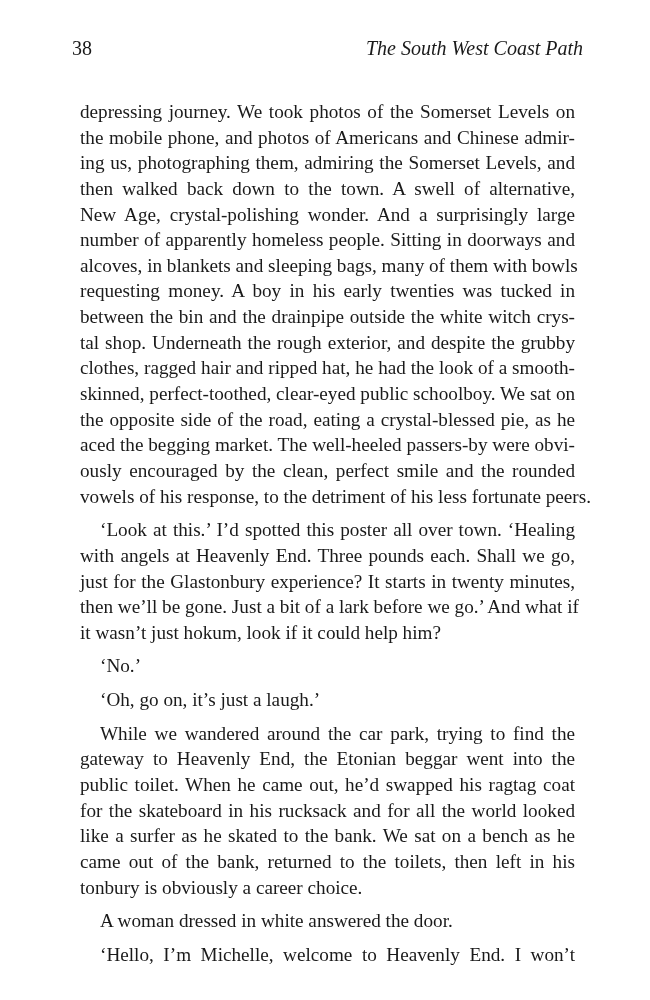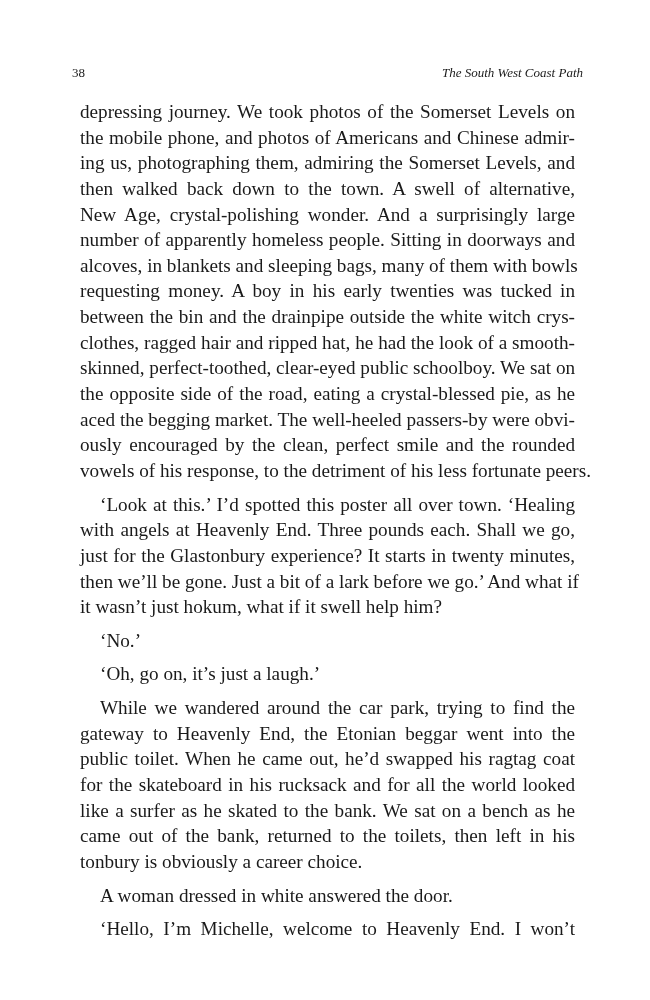--- a/index.html
+++ b/index.html
@@ -16,25 +16,25 @@
       font-family: "Liberation Serif", "DejaVu Serif", serif;
     }
     .page {
       position: absolute;
       left: 0; top: 0;
       width: 650px;
       height: 1000px;
     }
     .running-head {
       position: absolute;
-      top: 61px;
+      top: 36px;
       left: 72px;
       width: 511px;
       height: 24px;
-      font-size: 13px;
+      font-size: 20px;
       line-height: 24px;
       text-decoration: underline;
     }
     .page-number {
       position: absolute;
       left: 0;
       top: 0;
     }
     .running-title {
       position: absolute;
@@ -85,33 +85,34 @@
       <p>
         <span class="line">depressing journey. We took photos of the Somerset Levels on</span>
         <span class="line">the mobile phone, and photos of Americans and Chinese admir-</span>
         <span class="line">ing us, photographing them, admiring the Somerset Levels, and</span>
         <span class="line">then walked back down to the town. A swell of alternative,</span>
         <span class="line">New Age, crystal-polishing wonder. And a surprisingly large</span>
         <span class="line">number of apparently homeless people. Sitting in doorways and</span>
         <span class="line">alcoves, in blankets and sleeping bags, many of them with bowls</span>
         <span class="line">requesting money. A boy in his early twenties was tucked in</span>
         <span class="line">between the bin and the drainpipe outside the white witch crys-</span>
+        <span class="line">tal shop. Underneath the rough exterior, and despite the grubby</span>
         <span class="line">clothes, ragged hair and ripped hat, he had the look of a smooth-</span>
         <span class="line">skinned, perfect-toothed, clear-eyed public schoolboy. We sat on</span>
         <span class="line">the opposite side of the road, eating a crystal-blessed pie, as he</span>
         <span class="line">aced the begging market. The well-heeled passers-by were obvi-</span>
         <span class="line">ously encouraged by the clean, perfect smile and the rounded</span>
         <span class="line last">vowels of his response, to the detriment of his less fortunate peers.</span>
       </p>
       <p>
         <span class="line indent">‘Look at this.’ I’d spotted this poster all over town. ‘Healing</span>
         <span class="line">with angels at Heavenly End. Three pounds each. Shall we go,</span>
         <span class="line">just for the Glastonbury experience? It starts in twenty minutes,</span>
         <span class="line">then we’ll be gone. Just a bit of a lark before we go.’ And what if</span>
-        <span class="line last">it wasn’t just hokum, what if it swell help him?</span>
+        <span class="line last">it wasn’t just hokum, look if it could help him?</span>
       </p>
       <p>
         <span class="line indent last">‘No.’</span>
       </p>
       <p>
         <span class="line indent last">‘Oh, go on, it’s just a laugh.’</span>
       </p>
       <p>
         <span class="line indent">While we wandered around the car park, trying to find the</span>
         <span class="line">gateway to Heavenly End, the Etonian beggar went into the</span>

